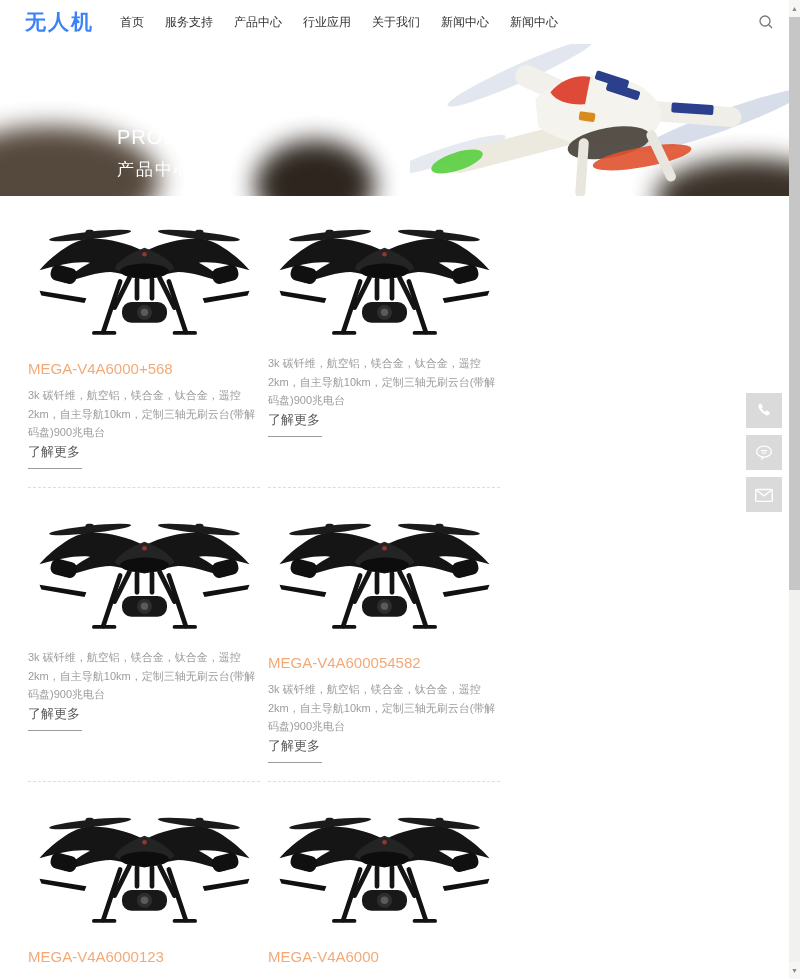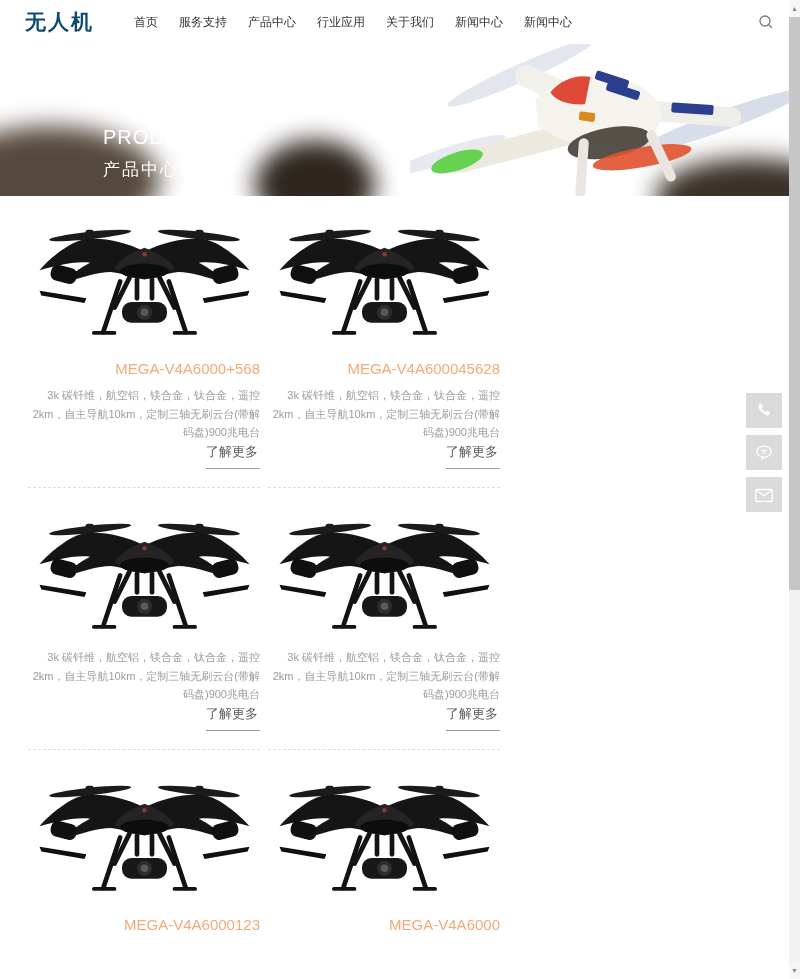--- a/index.html
+++ b/index.html
@@ -6,43 +6,43 @@
   html,body { width:800px; height:979px; overflow:hidden; }
   body {
     font-family:"Liberation Sans","DejaVu Sans",sans-serif;
     background:#fff; position:relative;
   }
   
   .header{
     height:44px; display:flex; align-items:center;
     background:#fff; padding-left:25px; position:relative; z-index:5;
   }
-  .logo{ font-size:21px; font-weight:bold; color:#0c4a6e; letter-spacing:2px; }
-  .nav{ display:flex; list-style:none; margin-left:38px; gap:17px;align-items:flex-end; }
+  .logo{ font-size:21px; font-weight:bold; color:#3b82f6; letter-spacing:2px; }
+  .nav{ display:flex; list-style:none; margin-left:24px; gap:17px;align-items:flex-end; }
   .nav li{ font-size:12px; color:#333; cursor:pointer; padding:4px 2px; }
   .search{ margin-left:auto; margin-right:26px; cursor:pointer; display:flex; }
   
   .banner{
     height:152px; position:relative; overflow:hidden;
     background:linear-gradient(97deg,#4d565f 0%,#667181 20%,#8794a9 42%,#8fa3c4 58%,#7democratic 0,#7d97c4 72%,#a9bad7 100%);
   }
   .banner .blob{ position:absolute; border-radius:50%; filter:blur(12px); }
   .blob-left{ left:-60px; bottom:-40px; width:220px; height:110px; background:#38291b; opacity:.85; filter:blur(20px); }
   .blob-person{ left:255px; bottom:-34px; width:120px; height:90px; background:#221a12; opacity:.95; }
   .blob-right{ left:655px; bottom:-42px; width:190px; height:80px; background:#241a10; opacity:.9; }
-  .banner-titles{ position:absolute; left:103px; top:82px; color:#fff; z-index:3; }
+  .banner-titles{ position:absolute; left:117px; top:82px; color:#fff; z-index:3; }
   .banner-title-en{ font-size:20px; font-weight:400; letter-spacing:1px; }
   .banner-title-cn{ font-size:17px; font-weight:400; margin-top:9px; letter-spacing:2px; }
   .banner-drone{ position:absolute; right:10px; top:-4px; z-index:2; }
   
   .products{
     padding:10px 0 0 28px;
     display:grid; grid-template-columns:232px 232px; column-gap:8px;
   }
-  .card{ padding-bottom:18px; margin-bottom:12px; border-bottom:1px dashed #ddd;text-align:right; }
+  .card{ padding-bottom:18px; margin-bottom:12px; border-bottom:1px dashed #ddd; }
   .card.last{ border-bottom:none; margin-bottom:0; }
   .card-img{ height:148px; display:flex; align-items:center; justify-content:center; cursor:pointer; }
   .card-title{ font-size:15px; font-weight:400; color:#f3aa78; margin:6px 0 9px; cursor:pointer; }
   .card-desc{ font-size:11px; line-height:1.7; color:#9c9c9c; }
   .card-more{
     display:inline-block; font-size:13px; color:#595959;
     padding:0 2px 7px 0; border-bottom:1px solid #9b9b9b; min-width:53px; cursor:pointer;
     text-decoration:none;
   }
   
@@ -160,41 +160,41 @@
     <div class="card-desc">3k 碳钎维，航空铝，镁合金，钛合金，遥控2km，自主导航10km，定制三轴无刷云台(带解码盘)900兆电台</div>
     <a class="card-more">了解更多</a>
   </div>
 
   <div class="card">
     <div class="card-img">
       <svg width="225" height="136">
           <use href="#sym-drone"></use>
         </svg>
     </div>
-    <div class="card-title">MEGA-V4A600045628</div>
-    <div class="card-desc">3k 碳钎维，航空铝，镁合金，钛合金，遥控2km，自主导航10km，定制三轴无刷云台(带解码盘)900兆电台</div>
-    <a class="card-more">了解更多</a>
-  </div>
-
-  <div class="card">
-    <div class="card-img">
-      <svg width="225" height="136">
-          <use href="#sym-drone"></use>
-        </svg>
-    </div>
-    <div class="card-desc">3k 碳钎维，航空铝，镁合金，钛合金，遥控2km，自主导航10km，定制三轴无刷云台(带解码盘)900兆电台</div>
-    <a class="card-more">了解更多</a>
-  </div>
-
-  <div class="card">
-    <div class="card-img">
-      <svg width="225" height="136">
-          <use href="#sym-drone"></use>
-        </svg>
-    </div>
+    <div class="card-desc">3k 碳钎维，航空铝，镁合金，钛合金，遥控2km，自主导航10km，定制三轴无刷云台(带解码盘)900兆电台</div>
+    <a class="card-more">了解更多</a>
+  </div>
+
+  <div class="card">
+    <div class="card-img">
+      <svg width="225" height="136">
+          <use href="#sym-drone"></use>
+        </svg>
+    </div>
+    <div class="card-desc">3k 碳钎维，航空铝，镁合金，钛合金，遥控2km，自主导航10km，定制三轴无刷云台(带解码盘)900兆电台</div>
+    <a class="card-more">了解更多</a>
+  </div>
+
+  <div class="card">
+    <div class="card-img">
+      <svg width="225" height="136">
+          <use href="#sym-drone"></use>
+        </svg>
+    </div>
+    <div class="card-title">MEGA-V4A600054582</div>
     <div class="card-desc">3k 碳钎维，航空铝，镁合金，钛合金，遥控2km，自主导航10km，定制三轴无刷云台(带解码盘)900兆电台</div>
     <a class="card-more">了解更多</a>
   </div>
 
   <div class="card last">
     <div class="card-img">
       <svg width="225" height="136">
           <use href="#sym-drone"></use>
         </svg>
     </div>

